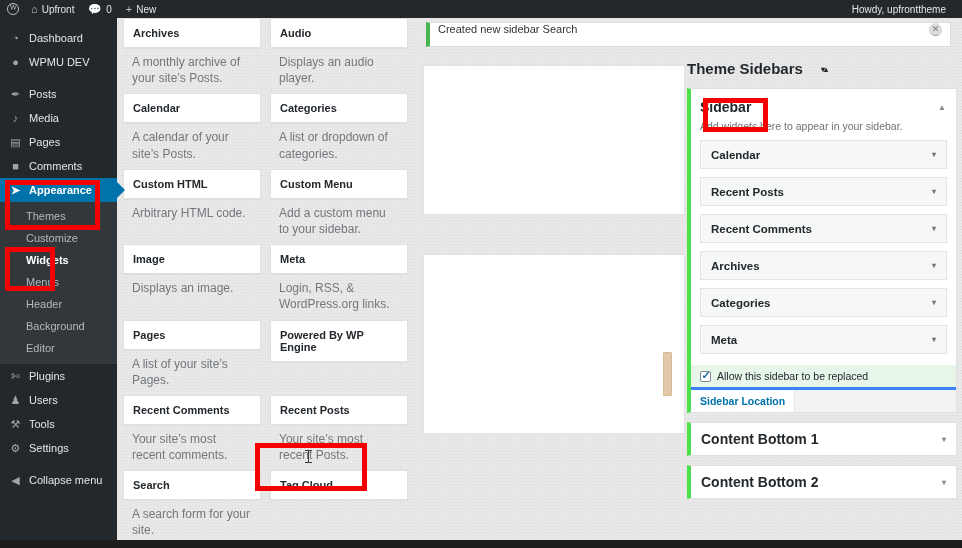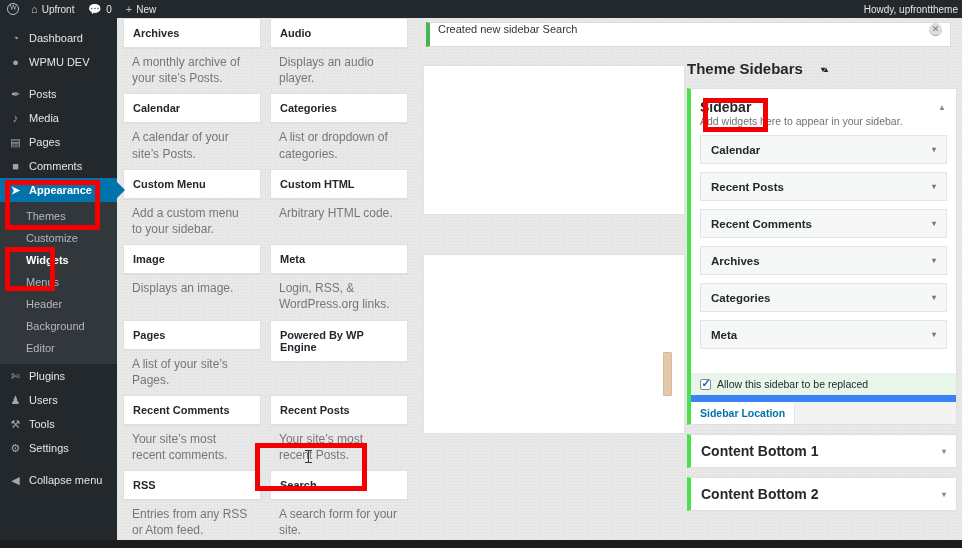--- a/index.html
+++ b/index.html
@@ -14,21 +14,21 @@
   
   .adminbar {
     position: absolute; top:0; left:0; width:962px; height:18px;
     background:#23282d; color:#eee;
     display:flex; align-items:center;
     font-size:10px;
     z-index: 60;
   }
   .ab-item { display:flex; align-items:center; gap:4px; padding:0 7px; height:18px; color:#e5e5e5; }
   .ab-item.logo { padding-left:7px; padding-right:5px; }
-  .ab-right { margin-left:auto; padding-right:4px; font-size:10px; color:#e5e5e5; }
+  .ab-right { margin-left:auto; padding-right:16px; font-size:10px; color:#e5e5e5; }
   .wp-logo { width:12px; height:12px; border-radius:50%; border:1.3px solid #b9bfc4; position:relative; display:inline-block;}
   .wp-logo:before{content:"W"; position:absolute; left:1.4px; top:-1.5px; font-size:8px; color:#b9bfc4; font-family:"Liberation Serif",serif;}
   .ico-home, .ico-comment, .ico-plus { color:#b9bfc4; font-size:11px; line-height:1; }
 
   
   .adminmenu {
     position:absolute; top:18px; left:0; width:117px; height:530px;
     background:#23282d; z-index:40;
   }
   .menu-row {
@@ -104,40 +104,40 @@
   .ts-title { font-size:15px; font-weight:700; color:#23282d; display:flex; align-items:center; gap:18px; }
   .ts-title .carets { font-size:8px; letter-spacing:-1px; color:#23282d; position:relative; top:1px; }
 
   .sb-box {
     margin-top:11px; background:#fff; border:1px solid #e0e0e0; border-left:4px solid #4ce14c;
     padding:10px 9px 0;
     position:relative;
   }
   .sb-head { font-size:14px; font-weight:700; color:#23282d; }
   .sb-collapse { position:absolute; right:10px; top:14px; font-size:8px; color:#888; }
-  .sb-sub { font-size:10.5px; color:#6d7276; }
+  .sb-sub { font-size:10.5px; color:#6d7276; margin-top:5px; }
   .sb-item {
     margin-top:8px; background:#f6f7f7; border:1px solid #e2e4e7;
     height:29px; display:flex; align-items:center; padding:0 10px;
     font-size:11.5px; font-weight:700; color:#23282d;
   }
   .sb-item .chev { margin-left:auto; font-size:8px; color:#777; }
   .sb-check-row {
-    margin:24px -9px 0; padding:5px 9px; background:#e8f6ea;
+    margin:11px -9px 0; padding:5px 9px; background:#e8f6ea;
     display:flex; align-items:center; gap:6px; font-size:10.5px; color:#23282d;
   }
   .cb {
     width:11px; height:11px; background:#fff; border:1px solid #7e8993;
     border-radius:2px; position:relative; flex:0 0 auto;
   }
   .cb:after {
     content:"✓"; position:absolute; left:0.5px; top:-3px;
     font-size:11px; color:#1e6fa8; font-weight:700;
   }
-  .sb-tabs { margin:0 -9px; display:flex; background:#f3f3f3; border-top:7px solid #3b82f6; }
+  .sb-tabs { margin:0 -9px; display:flex; background:#f3f3f3; border-top:3px solid #3b82f6; }
   .sb-tab {
     background:#fff; padding:5px 9px; font-size:10.5px; color:#0073aa; font-weight:600;
     border-right:1px solid #e6e6e6;
   }
   .sb-tabs .filler { flex:1; }
 
   .sb-collapsed {
     margin-top:9px; background:#fff; border:1px solid #e0e0e0; border-left:4px solid #4ce14c;
     height:34px; display:flex; align-items:center; padding:0 10px;
     font-size:14px; font-weight:700; color:#23282d;
@@ -284,28 +284,28 @@
         </div>
         <div class="w-cell">
           <div class="w-card">Calendar</div>
           <div class="w-desc">A calendar of your site’s Posts.</div>
         </div>
         <div class="w-cell">
           <div class="w-card">Categories</div>
           <div class="w-desc">A list or dropdown of categories.</div>
         </div>
         <div class="w-cell">
+          <div class="w-card">Custom HTML</div>
+          <div class="w-desc">Arbitrary HTML code.</div>
+        </div>
+        <div class="w-cell">
           <div class="w-card">Custom Menu</div>
           <div class="w-desc">Add a custom menu to your sidebar.</div>
         </div>
         <div class="w-cell">
-          <div class="w-card">Custom HTML</div>
-          <div class="w-desc">Arbitrary HTML code.</div>
-        </div>
-        <div class="w-cell">
           <div class="w-card">Image</div>
           <div class="w-desc">Displays an image.</div>
         </div>
         <div class="w-cell">
           <div class="w-card">Meta</div>
           <div class="w-desc">Login, RSS, &amp; WordPress.org links.</div>
         </div>
         <div class="w-cell">
           <div class="w-card">Pages</div>
           <div class="w-desc">A list of your site’s Pages.</div>
@@ -313,24 +313,20 @@
         <div class="w-cell">
           <div class="w-card">Powered By WP Engine</div>
         </div>
         <div class="w-cell">
           <div class="w-card">Recent Comments</div>
           <div class="w-desc">Your site’s most recent comments.</div>
         </div>
         <div class="w-cell">
           <div class="w-card">Recent Posts</div>
           <div class="w-desc">Your site’s most recent Posts.</div>
-        </div>
-        <div class="w-cell">
-          <div class="w-card">RSS</div>
-          <div class="w-desc">Entries from any RSS or Atom feed.</div>
         </div>
         <div class="w-cell">
           <div class="w-card">Search</div>
           <div class="w-desc">A search form for your site.</div>
         </div>
         <div class="w-cell">
           <div class="w-card">Tag Cloud</div>
         </div>
         <div class="w-cell">
           <div class="w-card">Text</div>

